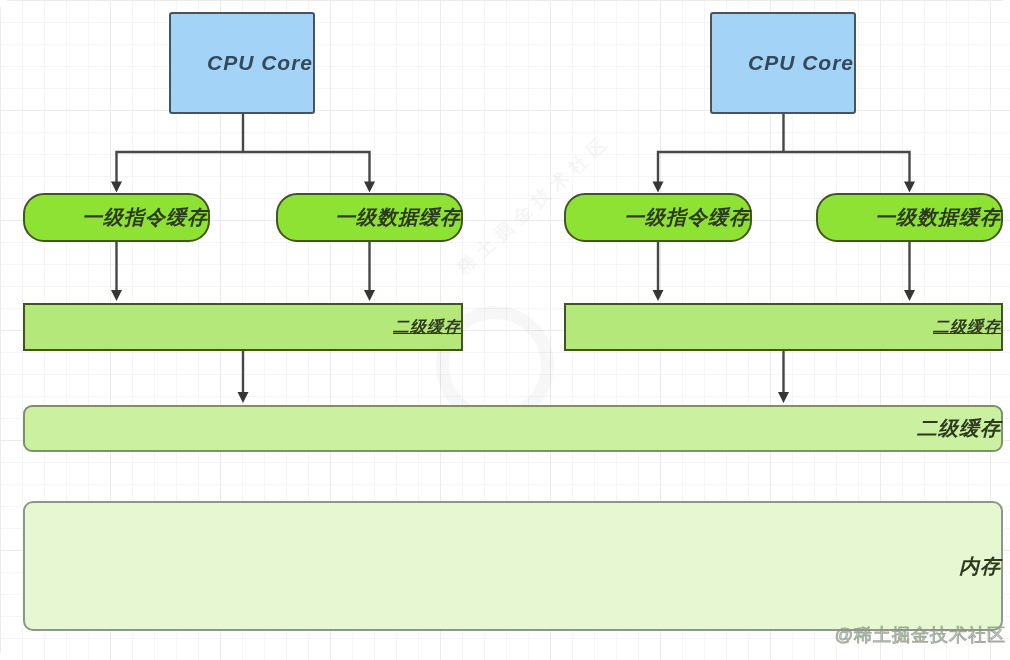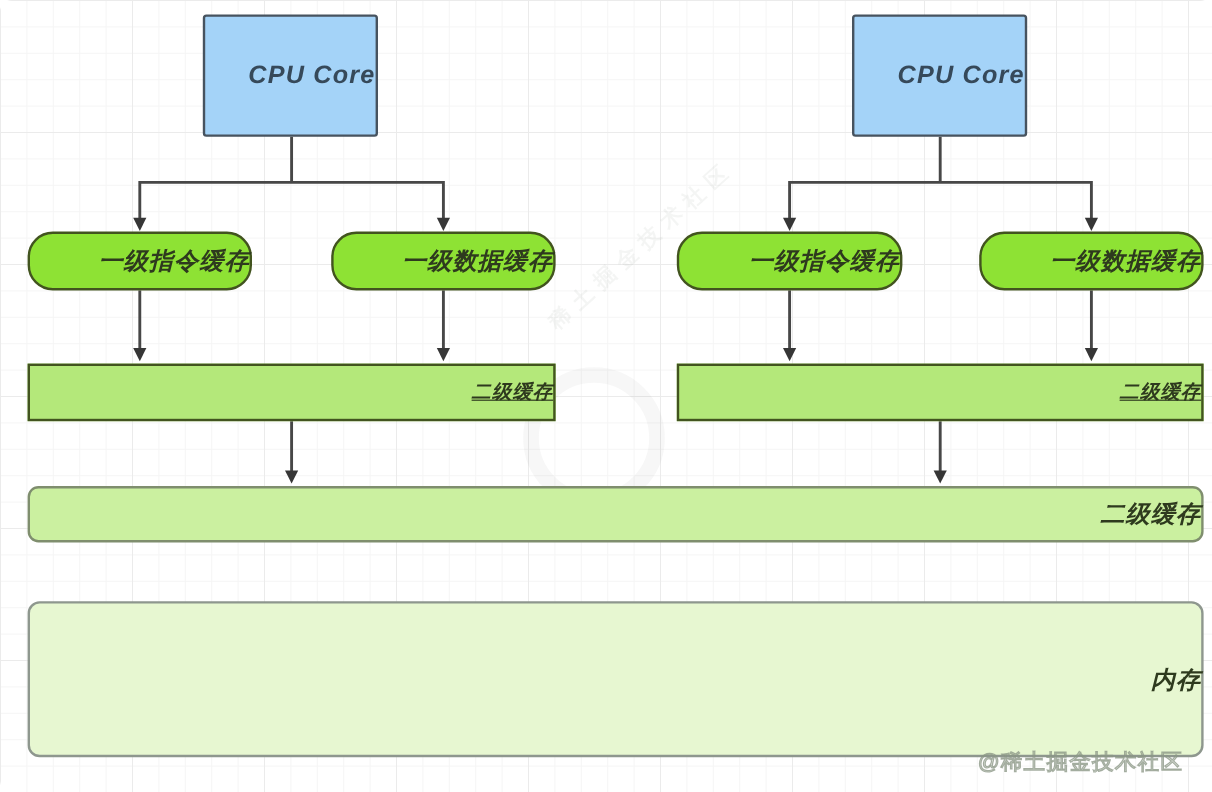--- a/index.html
+++ b/index.html
@@ -68,21 +68,21 @@
     color:rgba(60,70,60,0.055);
     white-space:nowrap;
   }
   .wm-center-circle{
     position:absolute;left:436px;top:306px;z-index:0;
     width:118px;height:118px;border-radius:50%;
     border:13px solid rgba(70,80,70,0.045);
     box-sizing:border-box;
   }
   .wm-bottom-right{
-    position:absolute;right:24px;bottom:13px;z-index:3;
+    position:absolute;right:4px;bottom:13px;z-index:3;
     font-size:18px;letter-spacing:1px;
     color:rgba(158,170,152,0.30);
     margin-top:40px;
     -webkit-text-stroke:1px rgba(138,150,132,0.75);
   }
 </style>
 </head>
 <body>
 
 <div class="canvas">

